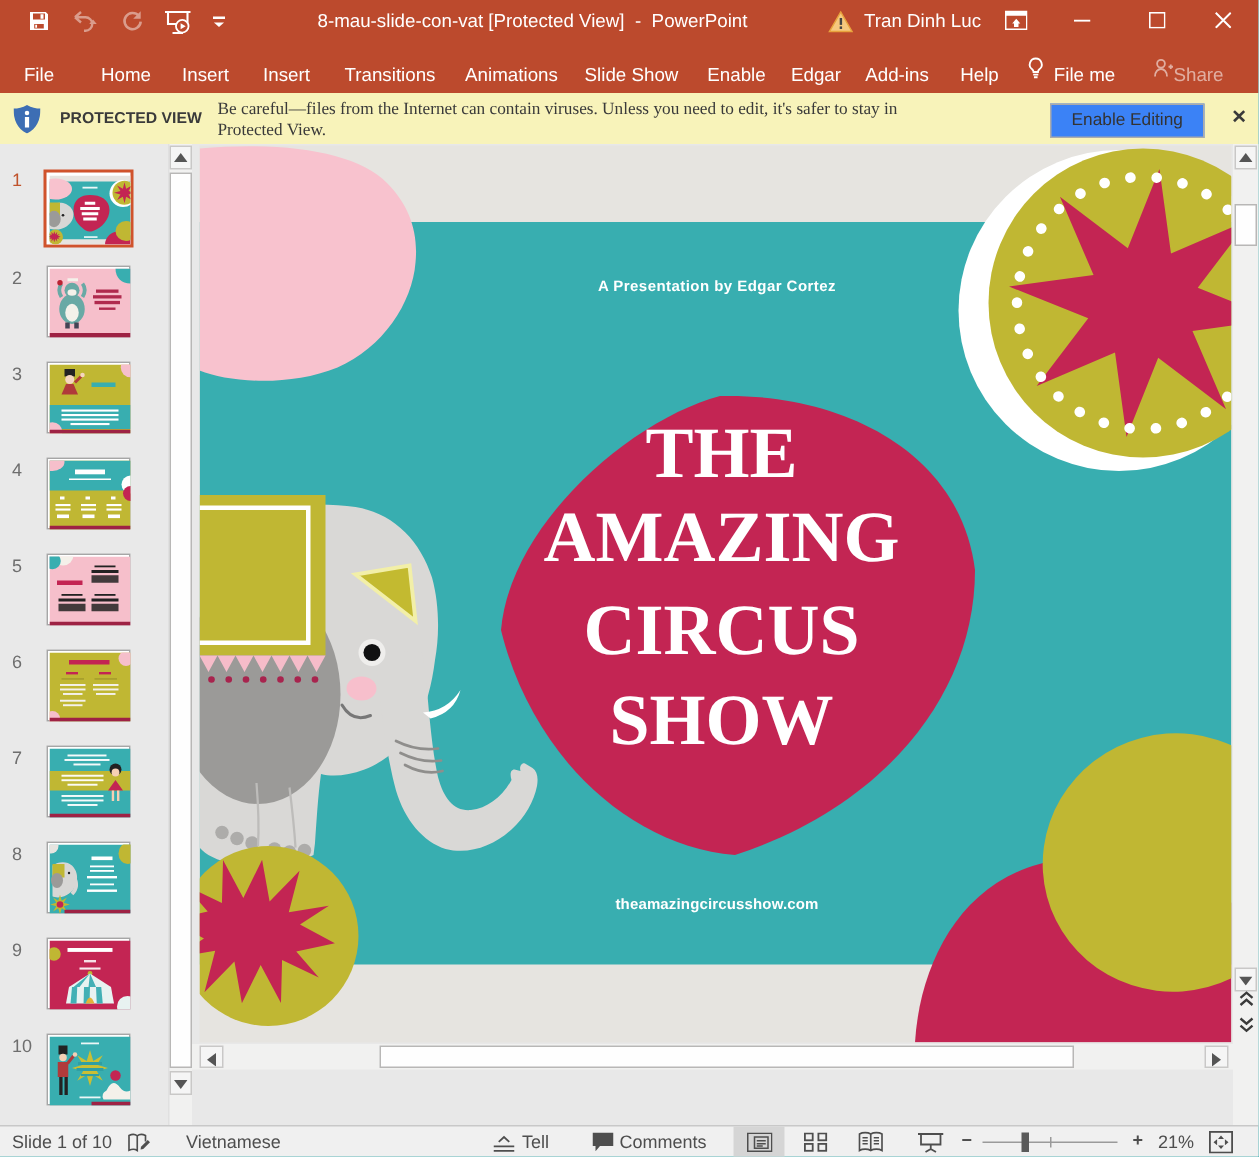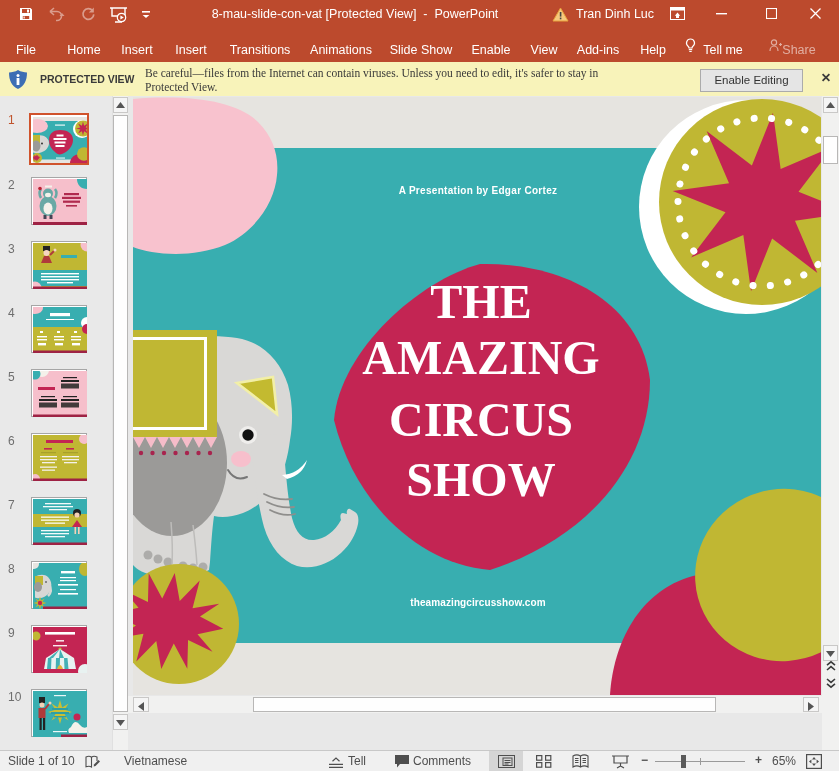--- a/index.html
+++ b/index.html
@@ -9,21 +9,21 @@
 #qat svg{margin-right:13px;}
 #titletext{position:absolute;left:0;top:0;width:710px;height:28px;text-align:center;line-height:28px;font-size:12.5px;color:#fff;}
 #acct{position:absolute;left:552px;top:0;height:28px;display:flex;align-items:center;gap:7px;font-size:12.5px;}
 
 #ribbon{position:absolute;left:0;top:28px;width:839px;height:34px;background:#BC4A2D;color:#fff;font-size:12.5px;}
 #ribbon span.tab{position:absolute;top:5px;height:34px;line-height:34px;transform:translateX(-50%);white-space:nowrap;}
 
 #msgbar{position:absolute;left:0;top:62px;width:839px;height:38px;background:#F8F3BA;}
 #msgbar .label{position:absolute;left:40px;top:0;height:34px;line-height:34px;font-weight:bold;font-size:10.5px;color:#3A3A3A;}
 #msgbar .body{position:absolute;left:145px;top:5px;width:560px;font-size:11.5px;color:#3A3A3A;line-height:13.5px;font-family:Liberation Serif, serif;}
-#enablebtn{position:absolute;left:700px;top:7px;width:101px;height:21px;background:#e5e5e5;border:1px solid #ABABAB;font-size:11.5px;color:#333;text-align:center;line-height:20px;}
+#enablebtn{position:absolute;left:700px;top:7px;width:101px;height:21px;background:#3b82f6;border:1px solid #ABABAB;font-size:11.5px;color:#333;text-align:center;line-height:20px;}
 #msgclose{position:absolute;left:817px;top:7px;width:18px;height:18px;color:#3A3A3A;font-size:12.5px;text-align:center;line-height:18px;font-weight:bold;}
 
 #thumbpanel{position:absolute;left:0;top:96px;width:112px;height:654px;background:#E9E9E9;}
 .thumbnum{position:absolute;left:8px;font-size:12px;color:#6E6E6E;}
 .thumb{position:absolute;left:31px;width:54px;height:46px;background:#fff;border:1px solid #A6A6A6;}
 .thumb svg{position:absolute;left:1px;top:1px;}
 #thumb1{outline:2px solid #D0532C;border:1px solid #fff;}
 
 .sb{background:#F1F1F0;}
 .sbbtn{position:absolute;background:#F5F5F5;border:1px solid #C9C8C7;box-sizing:border-box;}
@@ -89,27 +89,27 @@
 
 <div id="ribbon">
  <span class="tab" style="left:26px">File</span>
  <span class="tab" style="left:84px">Home</span>
  <span class="tab" style="left:137px">Insert</span>
  <span class="tab" style="left:191px">Insert</span>
  <span class="tab" style="left:260px">Transitions</span>
  <span class="tab" style="left:341px">Animations</span>
  <span class="tab" style="left:421px">Slide Show</span>
  <span class="tab" style="left:491px">Enable</span>
- <span class="tab" style="left:544px">View</span>
+ <span class="tab" style="left:544px">Edgar</span>
  <span class="tab" style="left:598px">Add-ins</span>
  <span class="tab" style="left:653px">Help</span>
  <svg class="abs" style="left:685px;top:10px" width="11" height="15" viewBox="0 0 11 15">
       <path fill="none" stroke="#fff" stroke-width="1.2" d="M5.5 1 a4 4 0 0 1 2.4 7.2 c-.7.6-.9 1.1-.9 1.8 h-3 c0-.7-.2-1.2-.9-1.8 A4 4 0 0 1 5.5 1z M3.8 11.7h3.4 M4.3 13.5h2.4"></path>
     </svg>
- <span class="tab" style="left:723px">Tell me</span>
+ <span class="tab" style="left:723px">File me</span>
  <svg class="abs" style="left:769px;top:11px;opacity:.55" width="13" height="13" viewBox="0 0 13 13">
       <circle cx="5" cy="3.5" r="2.6" fill="none" stroke="#fff" stroke-width="1.2"></circle>
       <path fill="none" stroke="#fff" stroke-width="1.2" d="M1 12 c0-3.2 2-5 4-5 s4 1.8 4 5 M10 5.5 h3 M11.5 4 v3"></path>
     </svg>
  <span class="tab" style="left:799px;opacity:.55">Share</span>
 </div>
 
 <div id="msgbar">
  <svg class="abs" style="left:9px;top:8px" width="18" height="19" viewBox="0 0 18 19">
       <path d="M9 0 C12 1.8 15 2.4 18 2.4 C18 10 15.5 16 9 19 C2.5 16 0 10 0 2.4 C3 2.4 6 1.8 9 0z" fill="#3D6EB4"></path>
@@ -549,18 +549,18 @@
       </g>
     </svg>
  <svg class="abs" style="left:612px;top:4px" width="17" height="14" viewBox="0 0 17 14">
       <path fill="none" stroke="#4E4E4E" stroke-width="1.2" d="M0 1 h17 M2 1 h13 v7 h-13z M8.5 8 v3 M5 13 l3.5-2 3.5 2"></path>
     </svg>
  <span class="abs" style="left:641px;top:2px;font-weight:bold;">−</span>
  <div class="abs" style="left:655px;top:10px;width:90px;height:1px;background:#9A9A9A;"></div>
  <div class="abs" style="left:700px;top:7px;width:1px;height:7px;background:#9A9A9A;"></div>
  <div class="abs" style="left:681px;top:4px;width:5px;height:13px;background:#5A5A5A;"></div>
  <span class="abs" style="left:755px;top:2px;font-weight:bold;">+</span>
- <span class="abs" style="left:772px;top:3px">65%</span>
+ <span class="abs" style="left:772px;top:3px">21%</span>
  <svg class="abs" style="left:806px;top:3px" width="16" height="15" viewBox="0 0 16 15">
       <rect x="0.6" y="0.6" width="14.8" height="13.8" fill="none" stroke="#4E4E4E" stroke-width="1.2"></rect>
       <path fill="#4E4E4E" d="M8 3 l2 2.4 h-4z M8 12 l-2-2.4 h4z M3 7.5 l2.4-2 v4z M13 7.5 l-2.4 2 v-4z"></path>
     </svg>
 </div>
 
 </body></html>

